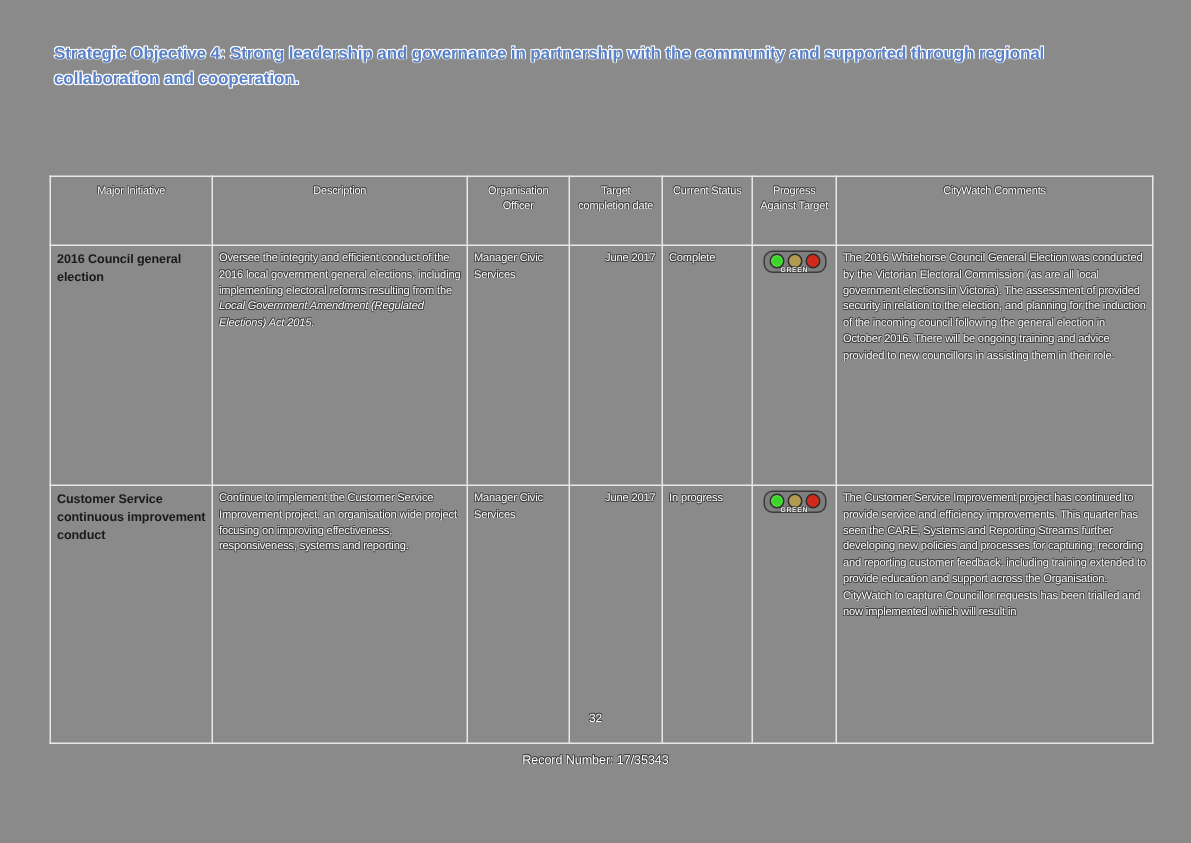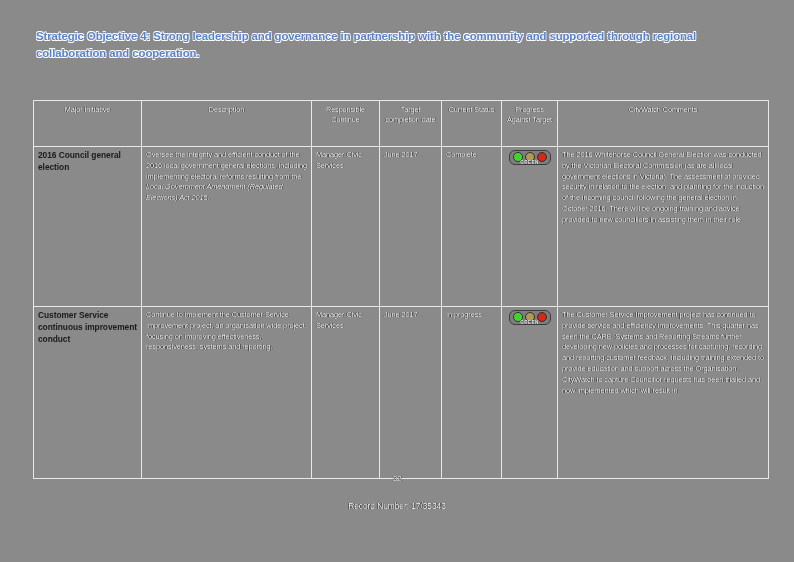--- a/index.html
+++ b/index.html
@@ -56,21 +56,21 @@
        0.55px -0.55px 0 #ffffff,
       -0.55px  0.55px 0 #ffffff,
        0.55px  0.55px 0 #ffffff;
   }
   .subheading .num { display: inline-block; width: 32px; }
 
   
   .tbl-wrap {
     position: absolute;
     left: 33px;
-    top: 100px;
+    top: 117px;
     width: 735px;
   }
   table.initiatives {
     border-collapse: collapse;
     width: 735px;
     table-layout: fixed;
     background: transparent;
   }
   table.initiatives th,
   table.initiatives td {
@@ -120,21 +120,21 @@
     line-height: 1.46;
     letter-spacing: -0.1px;
     padding: 5px 5px 5px 5px;
     text-shadow:
       -0.45px -0.45px 0 #3a3a3a,
        0.45px -0.45px 0 #3a3a3a,
       -0.45px  0.45px 0 #3a3a3a,
        0.45px  0.45px 0 #3a3a3a;
     margin-top: 42px;
   }
-  td.center-cell { text-align: left; }
+  td.center-cell { text-align: right; }
   td.body-cell .ital { font-style: italic; }
 
   
   .progress-cell { text-align: center; padding-top: 6px; }
   .traffic-light {
     display: inline-block;
     background: #7e7e7e;
     border: 1px solid #3b3b3b;
     border-radius: 6px;
     padding: 1px 2px;
@@ -211,21 +211,21 @@
           <col class="c-off">
         <col class="c-date">
           <col class="c-stat">
           <col class="c-prog">
           <col class="c-comm">
       </colgroup>
       <thead>
         <tr>
           <th class="th-left">Major Initiative</th>
           <th>Description</th>
-          <th>Responsible Continue</th>
+          <th>Organisation Officer</th>
           <th>Target completion date</th>
           <th>Current Status</th>
           <th>Progress Against Target</th>
           <th>CityWatch Comments</th>
         </tr>
       </thead>
       <tbody>
         <tr style="height:160px;">
           <td class="initiative">2016 Council general election</td>
           <td class="body-cell">

